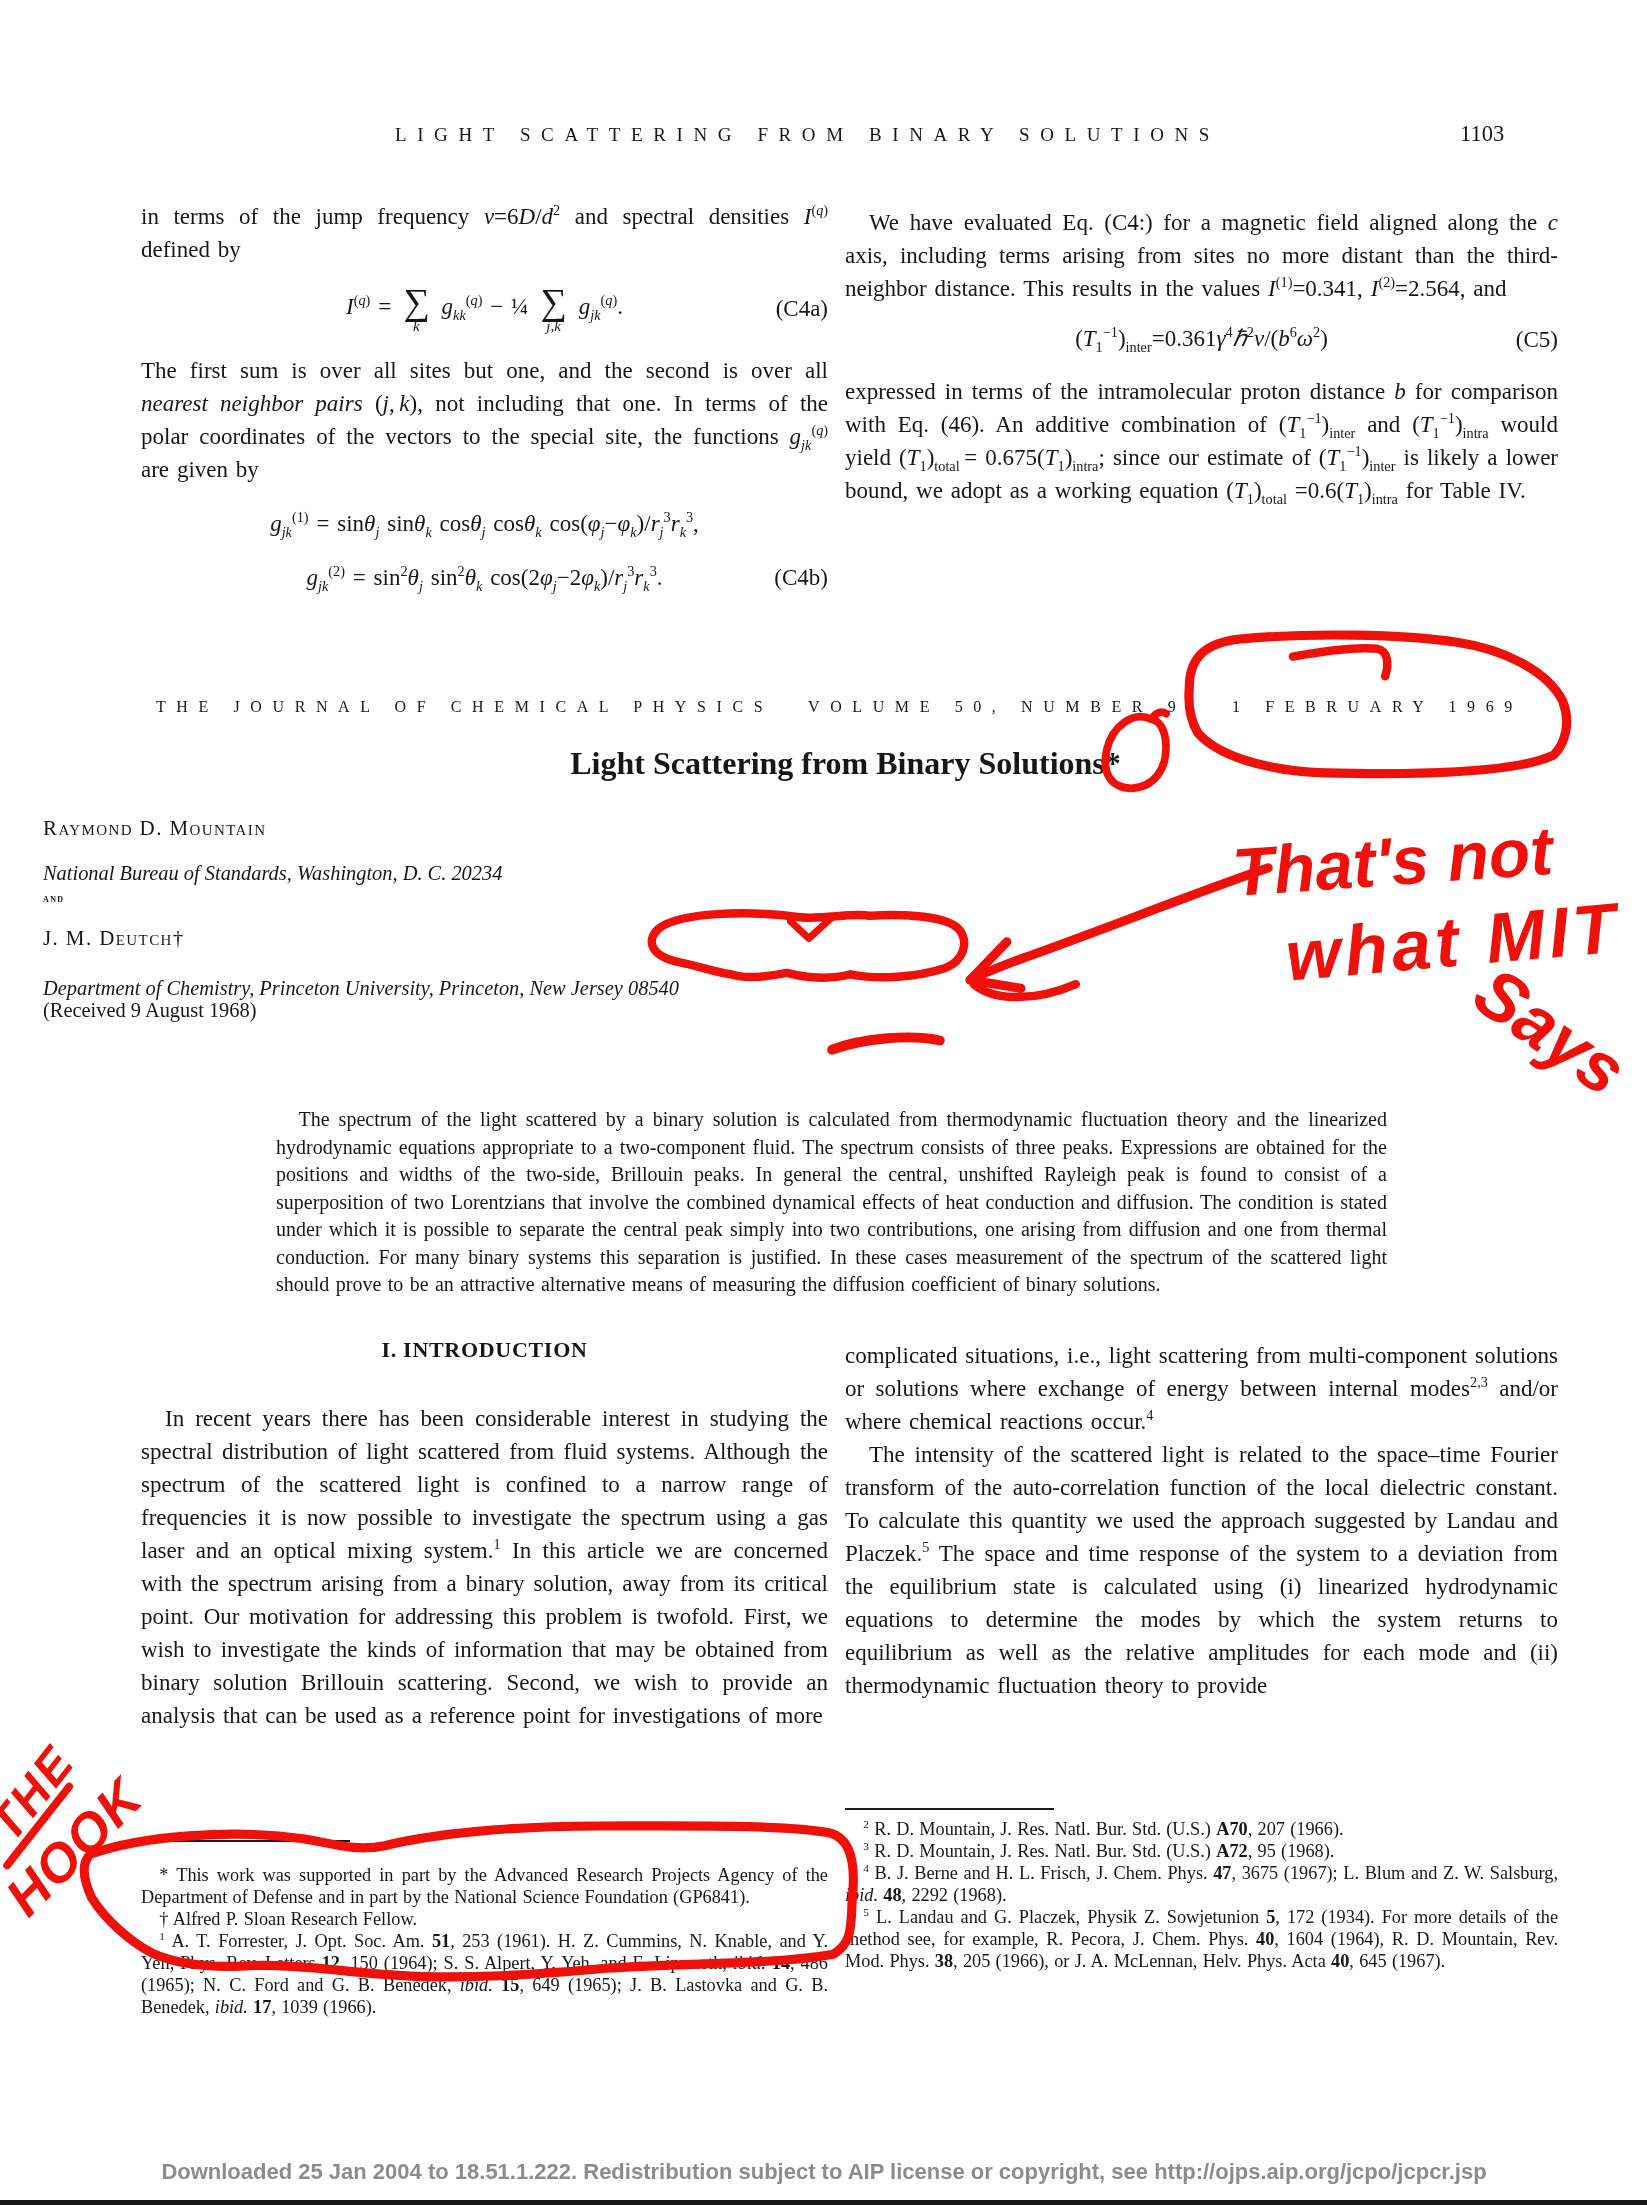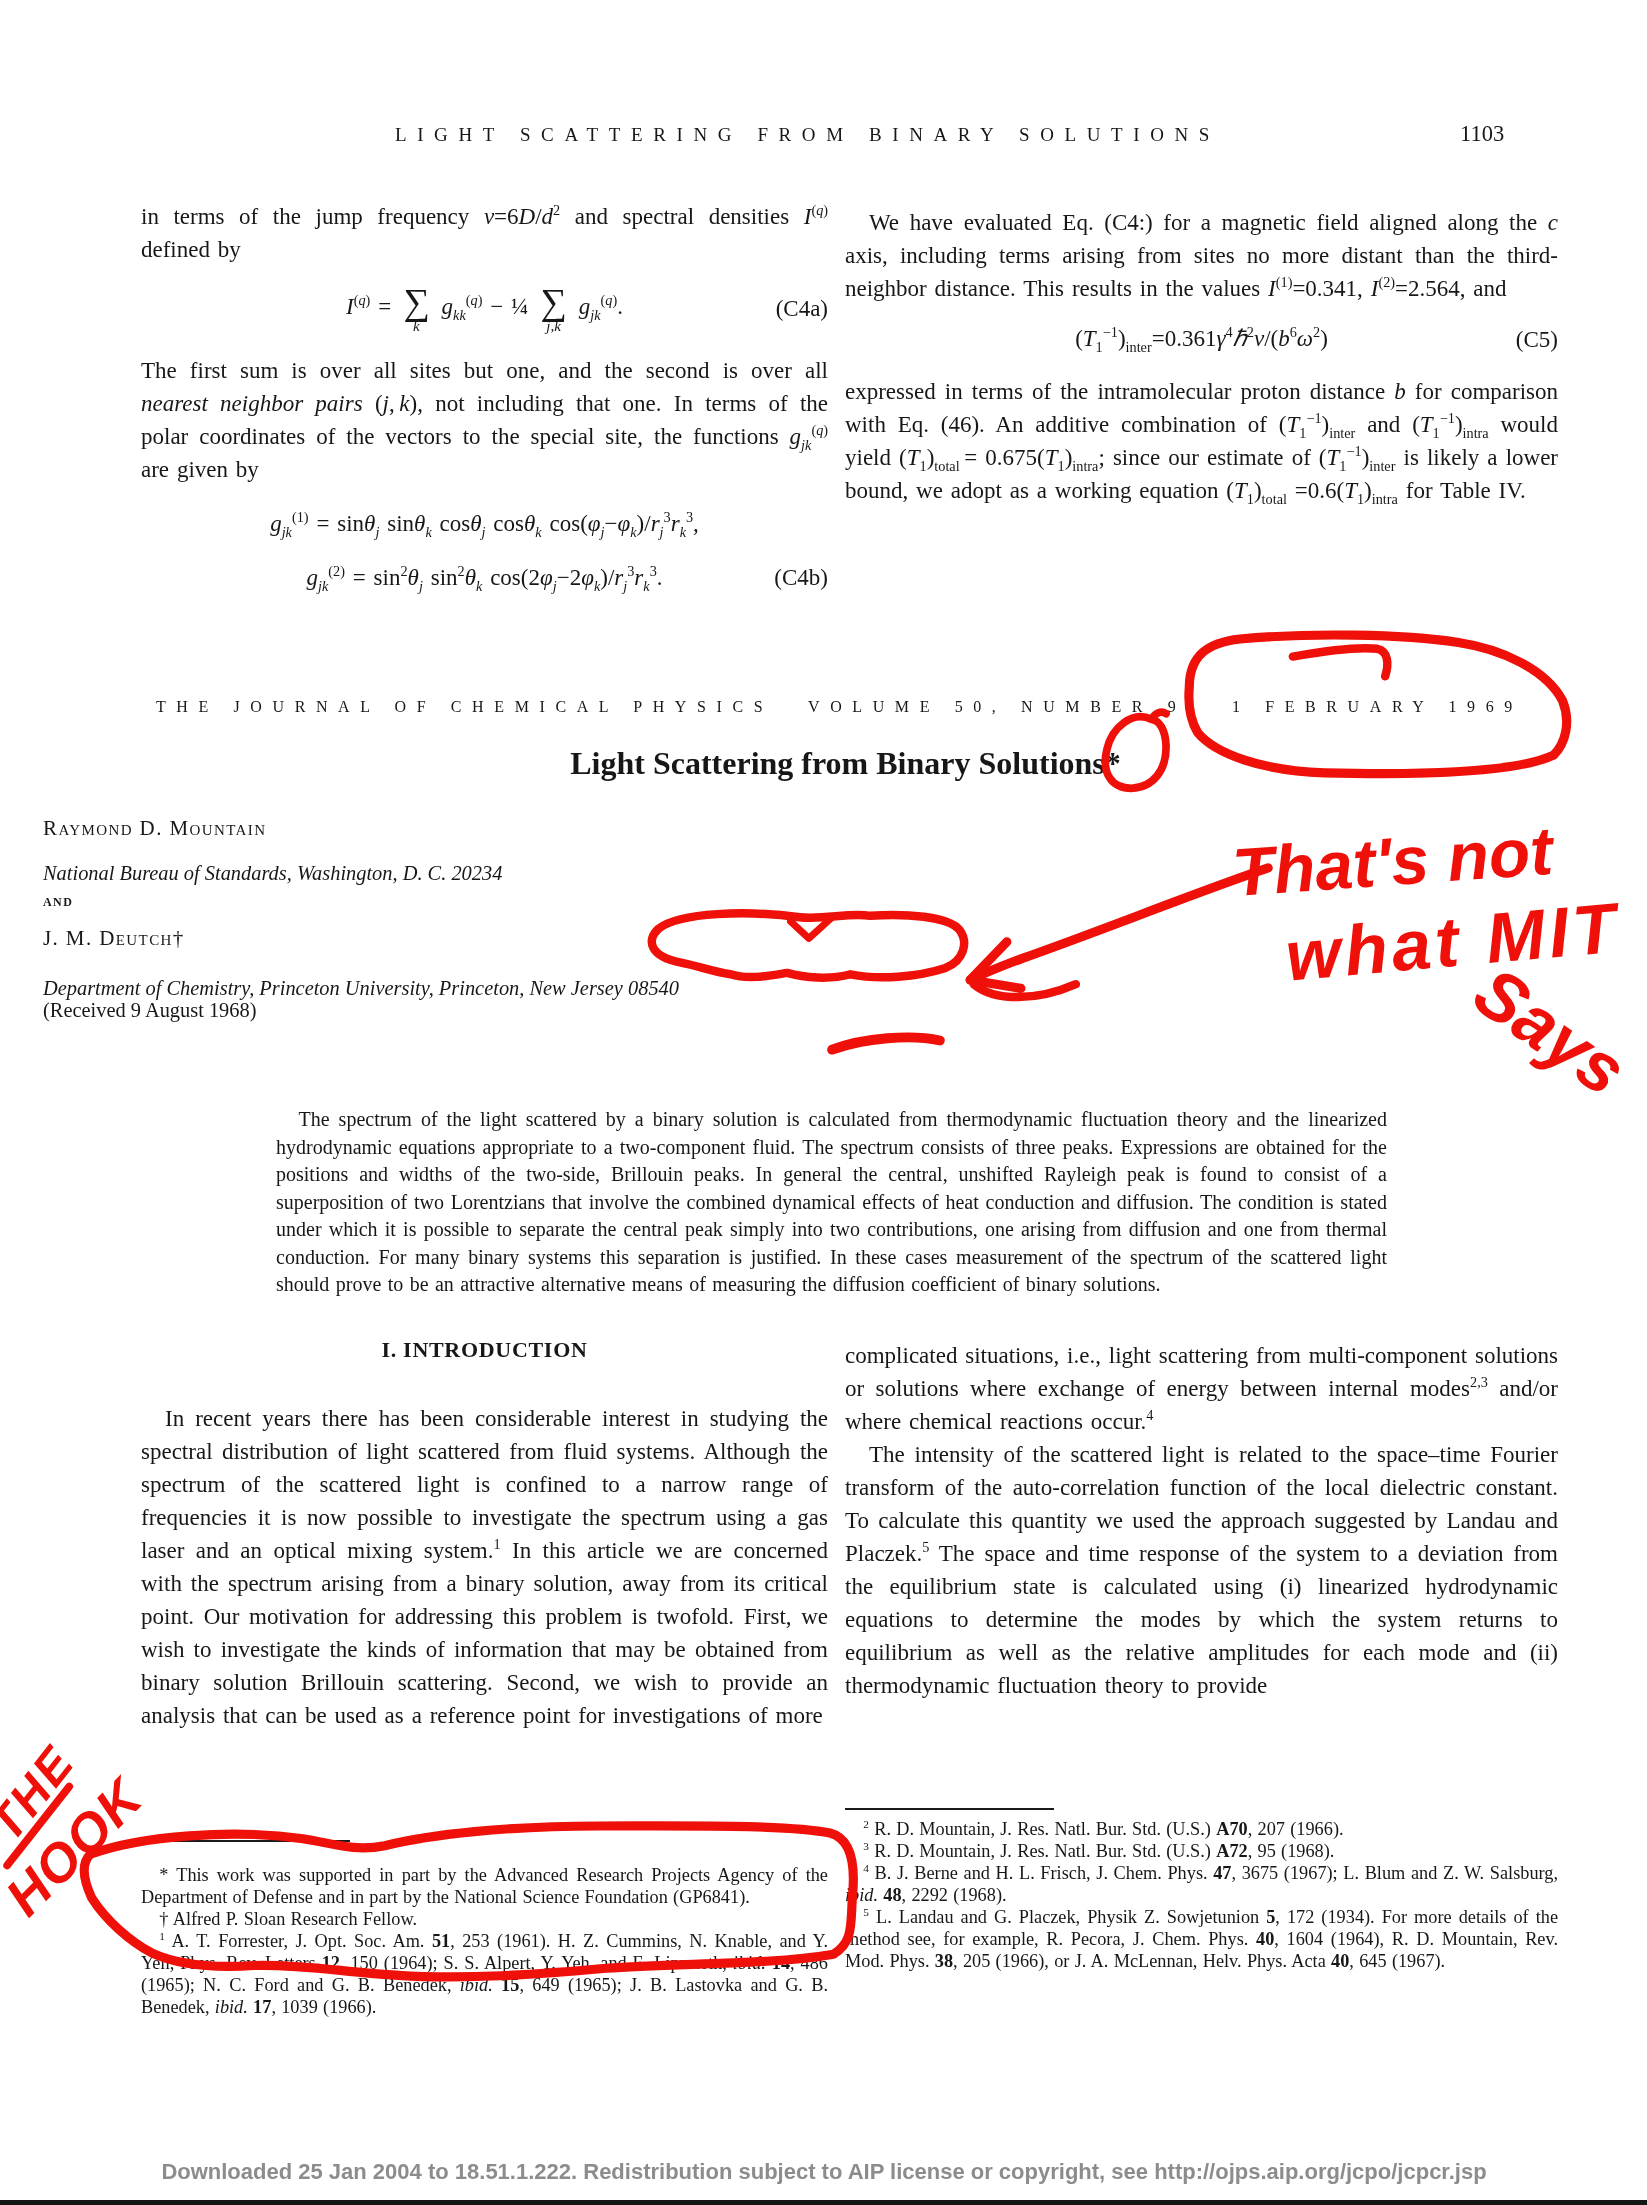--- a/index.html
+++ b/index.html
@@ -29,21 +29,21 @@
   .sum .lim{font-size:15px; font-style:italic; margin-top:-1.4px;}
   
   .jband span{position:absolute; top:0; font-size:16px; letter-spacing:10.6px; white-space:nowrap;}
   .jband{left:0; top:698px; width:1632px; height:21px;}
   .jb-left{left:156px;} .jb-mid{left:808px;} .jb-right{left:1232px;}
   
   .arttitle{left:43px; top:745px; width:1605px; text-align:center; font-size:32px; font-weight:bold;}
   .ctr{left:43px; width:1605px; text-align:left;}
   .author{font-size:21px; font-variant:small-caps; letter-spacing:1.4px;}
   .affil{font-size:20.4px; font-style:italic;margin-top:9px;}
-  .andline{font-size:17px; font-variant:small-caps; font-weight:bold; letter-spacing:1.4px;}
+  .andline{font-size:12px; font-variant:small-caps; font-weight:bold; letter-spacing:1.4px;}
   .received{font-size:20.4px;}
   .abstract{left:276px; top:1106px; width:1111px; font-size:20px; line-height:27.5px; text-align:justify; text-indent:22.5px; word-spacing:1.4px;}
   
   .introhead{left:141px; top:1337px; width:687px; text-align:center; font-size:22px; font-weight:bold; letter-spacing:0.7px;}
   .intro{font-size:23px; line-height:33px; text-align:justify; word-spacing:2.1px;}
   .in-l{left:141px; top:1402px; width:687px;}
   .in-r{left:845px; top:1339px; width:713px;}
   .intro p{margin:0;}
   .intro p.ind{text-indent:24px;}
   

